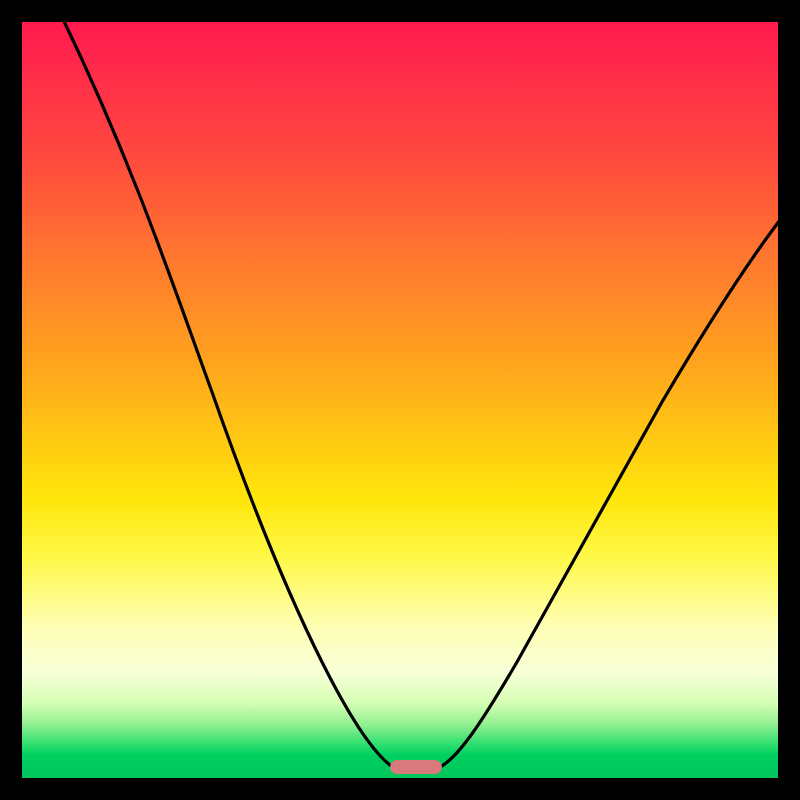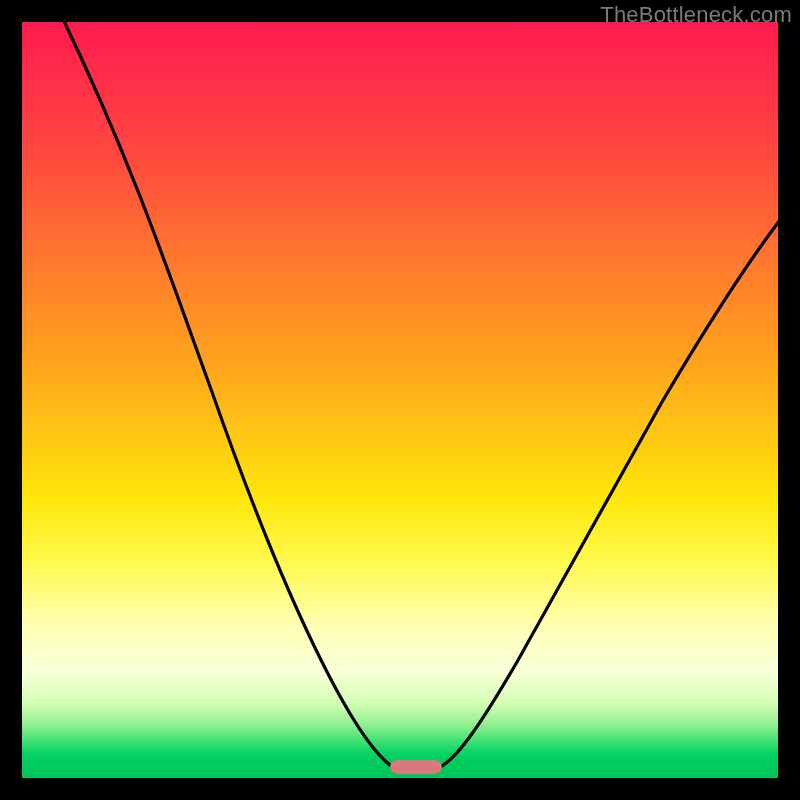--- a/index.html
+++ b/index.html
@@ -68,21 +68,20 @@
     width: 52px;
     height: 14px;
     border-radius: 7px;
     background: #d87a7d;
   }
 </style>
 </head>
 <body>
 
 <div class="frame">
-  <div class="watermark">TheBottleneck.com</div>
 
   <div class="plot-area">
 
     <svg class="curve" viewBox="0 0 756 756" preserveAspectRatio="none">
 
       <path d="
         M 40 -5
         C 110 140, 150 260, 190 370
         C 225 470, 260 560, 300 640
         C 330 700, 355 735, 372 746

